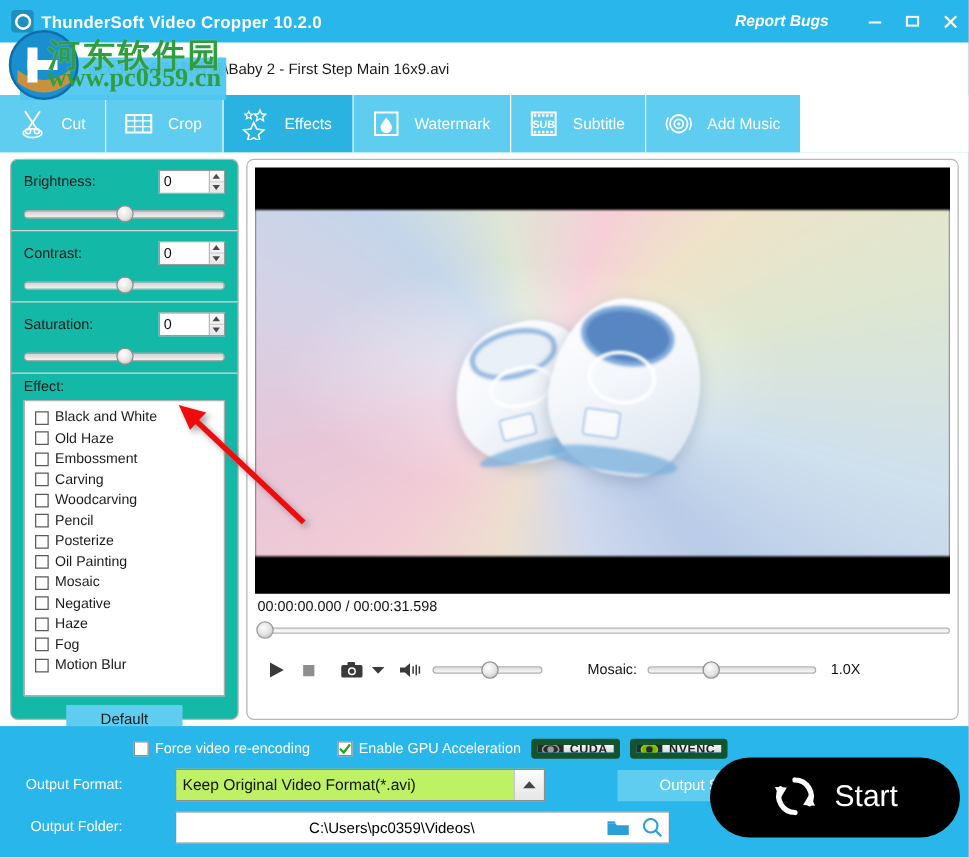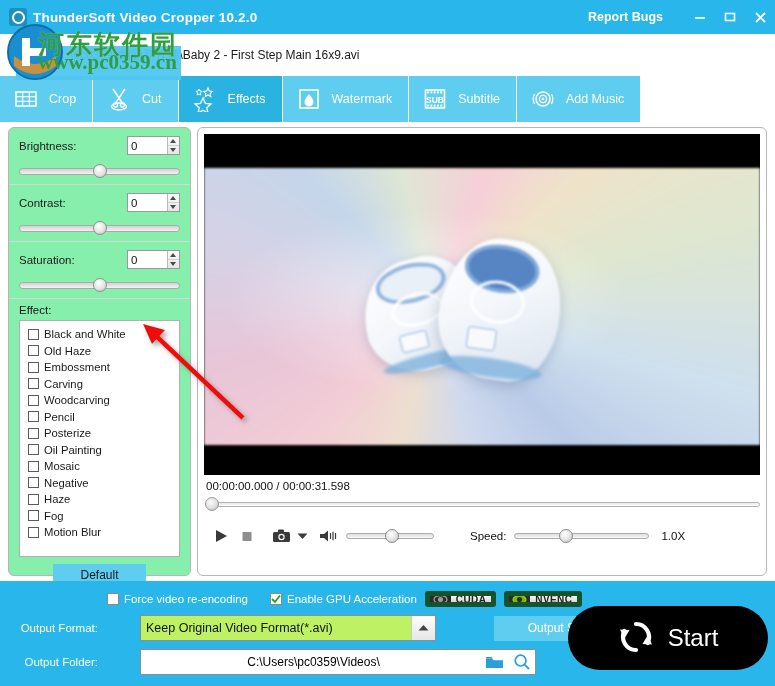--- a/index.html
+++ b/index.html
@@ -35,21 +35,21 @@
   }
   .app-title {
     color: #ffffff; font-size: 13.5px; font-weight: bold;
     letter-spacing: .2px; white-space: nowrap;
   }
   .titlebar-right {
     margin-left: auto; display: flex; align-items: center; height: 34px;
   }
   .report-bugs {
     color: #ffffff; font-size: 12.5px; font-weight: bold;
-    margin-right: 22px; cursor: pointer; white-space: nowrap;
+    margin-right: 22px; cursor: pointer; white-space: nowrap; font-style: italic;
   }
   .winbtn {
     width: 30px; height: 34px; display: flex;
     align-items: center; justify-content: center; cursor: pointer;
   }
   .winbtn svg { display: block; }
 
   
   .filebar {
     position: absolute; left: 0; top: 34px; width: 775px; height: 42px;
@@ -90,21 +90,21 @@
 
   
   .body-area {
     position: absolute; left: 0; top: 122px; width: 775px; height: 459px;
     background: #ffffff;
   }
 
   
   .left-panel {
     position: absolute; left: 8px; top: 5px; width: 183px; height: 449px;
-    background: #86efac;
+    background: #14b8a6;
     border: 1px solid #b6b6b6; border-radius: 6px;
   }
   .slider-group {
     padding: 8px 10px 6px 10px;
     border-bottom: 1px solid #d7d7d7;
   }
   .slider-group:nth-child(3) { border-bottom: 1px solid #d7d7d7; }
   .sg-row { display: flex; align-items: center; justify-content: space-between; }
   .sg-label { font-size: 11.5px; color: #1a1a1a; }
   .spin {
@@ -389,41 +389,41 @@
   <div class="filebar">
     <div class="addfile-btn">Add File</div>
     <div class="filepath">\pc0359\桌面\新视频\Baby 2 - First Step Main 16x9.avi</div>
   </div>
 
   <div class="tabstrip">
 
     <div class="tab">
       <span class="ticon">
         <svg width="26" height="26" viewBox="0 0 26 26">
+          <line x1="7" y1="3" x2="17" y2="18" stroke="#fff" stroke-width="1.5"></line>
+          <line x1="19" y1="3" x2="9" y2="18" stroke="#fff" stroke-width="1.5"></line>
+          <ellipse cx="13" cy="20.5" rx="7.5" ry="3.5" fill="none" stroke="#fff" stroke-width="1.4"></ellipse>
+          <circle cx="9.5" cy="19" r="2" fill="none" stroke="#fff" stroke-width="1.3"></circle>
+          <circle cx="16.5" cy="19" r="2" fill="none" stroke="#fff" stroke-width="1.3"></circle>
+        </svg>
+      </span>
+      <span class="tlabel">Cut</span>
+    </div>
+
+    <div class="tab">
+      <span class="ticon">
+        <svg width="26" height="26" viewBox="0 0 26 26">
           <rect x="3" y="6" width="20" height="14" fill="none" stroke="#fff" stroke-width="1.6"></rect>
           <line x1="9.7" y1="6" x2="9.7" y2="20" stroke="#fff" stroke-width="1.1"></line>
           <line x1="16.3" y1="6" x2="16.3" y2="20" stroke="#fff" stroke-width="1.1"></line>
           <line x1="3" y1="10.7" x2="23" y2="10.7" stroke="#fff" stroke-width="1.1"></line>
           <line x1="3" y1="15.3" x2="23" y2="15.3" stroke="#fff" stroke-width="1.1"></line>
         </svg>
       </span>
       <span class="tlabel">Crop</span>
-    </div>
-
-    <div class="tab">
-      <span class="ticon">
-        <svg width="26" height="26" viewBox="0 0 26 26">
-          <line x1="7" y1="3" x2="17" y2="18" stroke="#fff" stroke-width="1.5"></line>
-          <line x1="19" y1="3" x2="9" y2="18" stroke="#fff" stroke-width="1.5"></line>
-          <ellipse cx="13" cy="20.5" rx="7.5" ry="3.5" fill="none" stroke="#fff" stroke-width="1.4"></ellipse>
-          <circle cx="9.5" cy="19" r="2" fill="none" stroke="#fff" stroke-width="1.3"></circle>
-          <circle cx="16.5" cy="19" r="2" fill="none" stroke="#fff" stroke-width="1.3"></circle>
-        </svg>
-      </span>
-      <span class="tlabel">Cut</span>
     </div>
 
     <div class="tab active">
       <span class="ticon">
         <svg width="26" height="26" viewBox="0 0 26 26">
           <polygon points="11,12 13.4,17.3 19,18 14.8,21.8 16,27 11,24.3 6,27 7.2,21.8 3,18 8.6,17.3" fill="none" stroke="#fff" stroke-width="1.3"></polygon>
           <polygon points="16,2 17.3,5 20.5,5.4 18.1,7.6 18.8,10.6 16,9 13.2,10.6 13.9,7.6 11.5,5.4 14.7,5" fill="none" stroke="#fff" stroke-width="1.1"></polygon>
           <polygon points="7,3 7.9,5 10.1,5.3 8.4,6.8 8.9,9 7,7.9 5.1,9 5.6,6.8 3.9,5.3 6.1,5" fill="none" stroke="#fff" stroke-width="1"></polygon>
         </svg>
       </span>
@@ -662,21 +662,21 @@
             <polygon points="1,6 5,6 9,2.5 9,13.5 5,10 1,10" fill="#3a3a3a"></polygon>
             <line x1="11.5" y1="5" x2="11.5" y2="11" stroke="#3a3a3a" stroke-width="1.2"></line>
             <line x1="14" y1="3.8" x2="14" y2="12.2" stroke="#3a3a3a" stroke-width="1.2"></line>
             <line x1="16.5" y1="5" x2="16.5" y2="11" stroke="#3a3a3a" stroke-width="1.2"></line>
           </svg>
         </div>
         <div class="vol-wrap">
           <div class="vol-track"></div>
           <div class="knob" style="left:52%"></div>
         </div>
-        <span class="spd-label">Speed:</span>
+        <span class="spd-label">Mosaic:</span>
         <div class="spd-wrap">
           <div class="vol-track"></div>
           <div class="knob" style="left:38%"></div>
         </div>
         <span class="spd-val">1.0X</span>
       </div>
     </div>
   </div>
 
   <div class="bottom">

